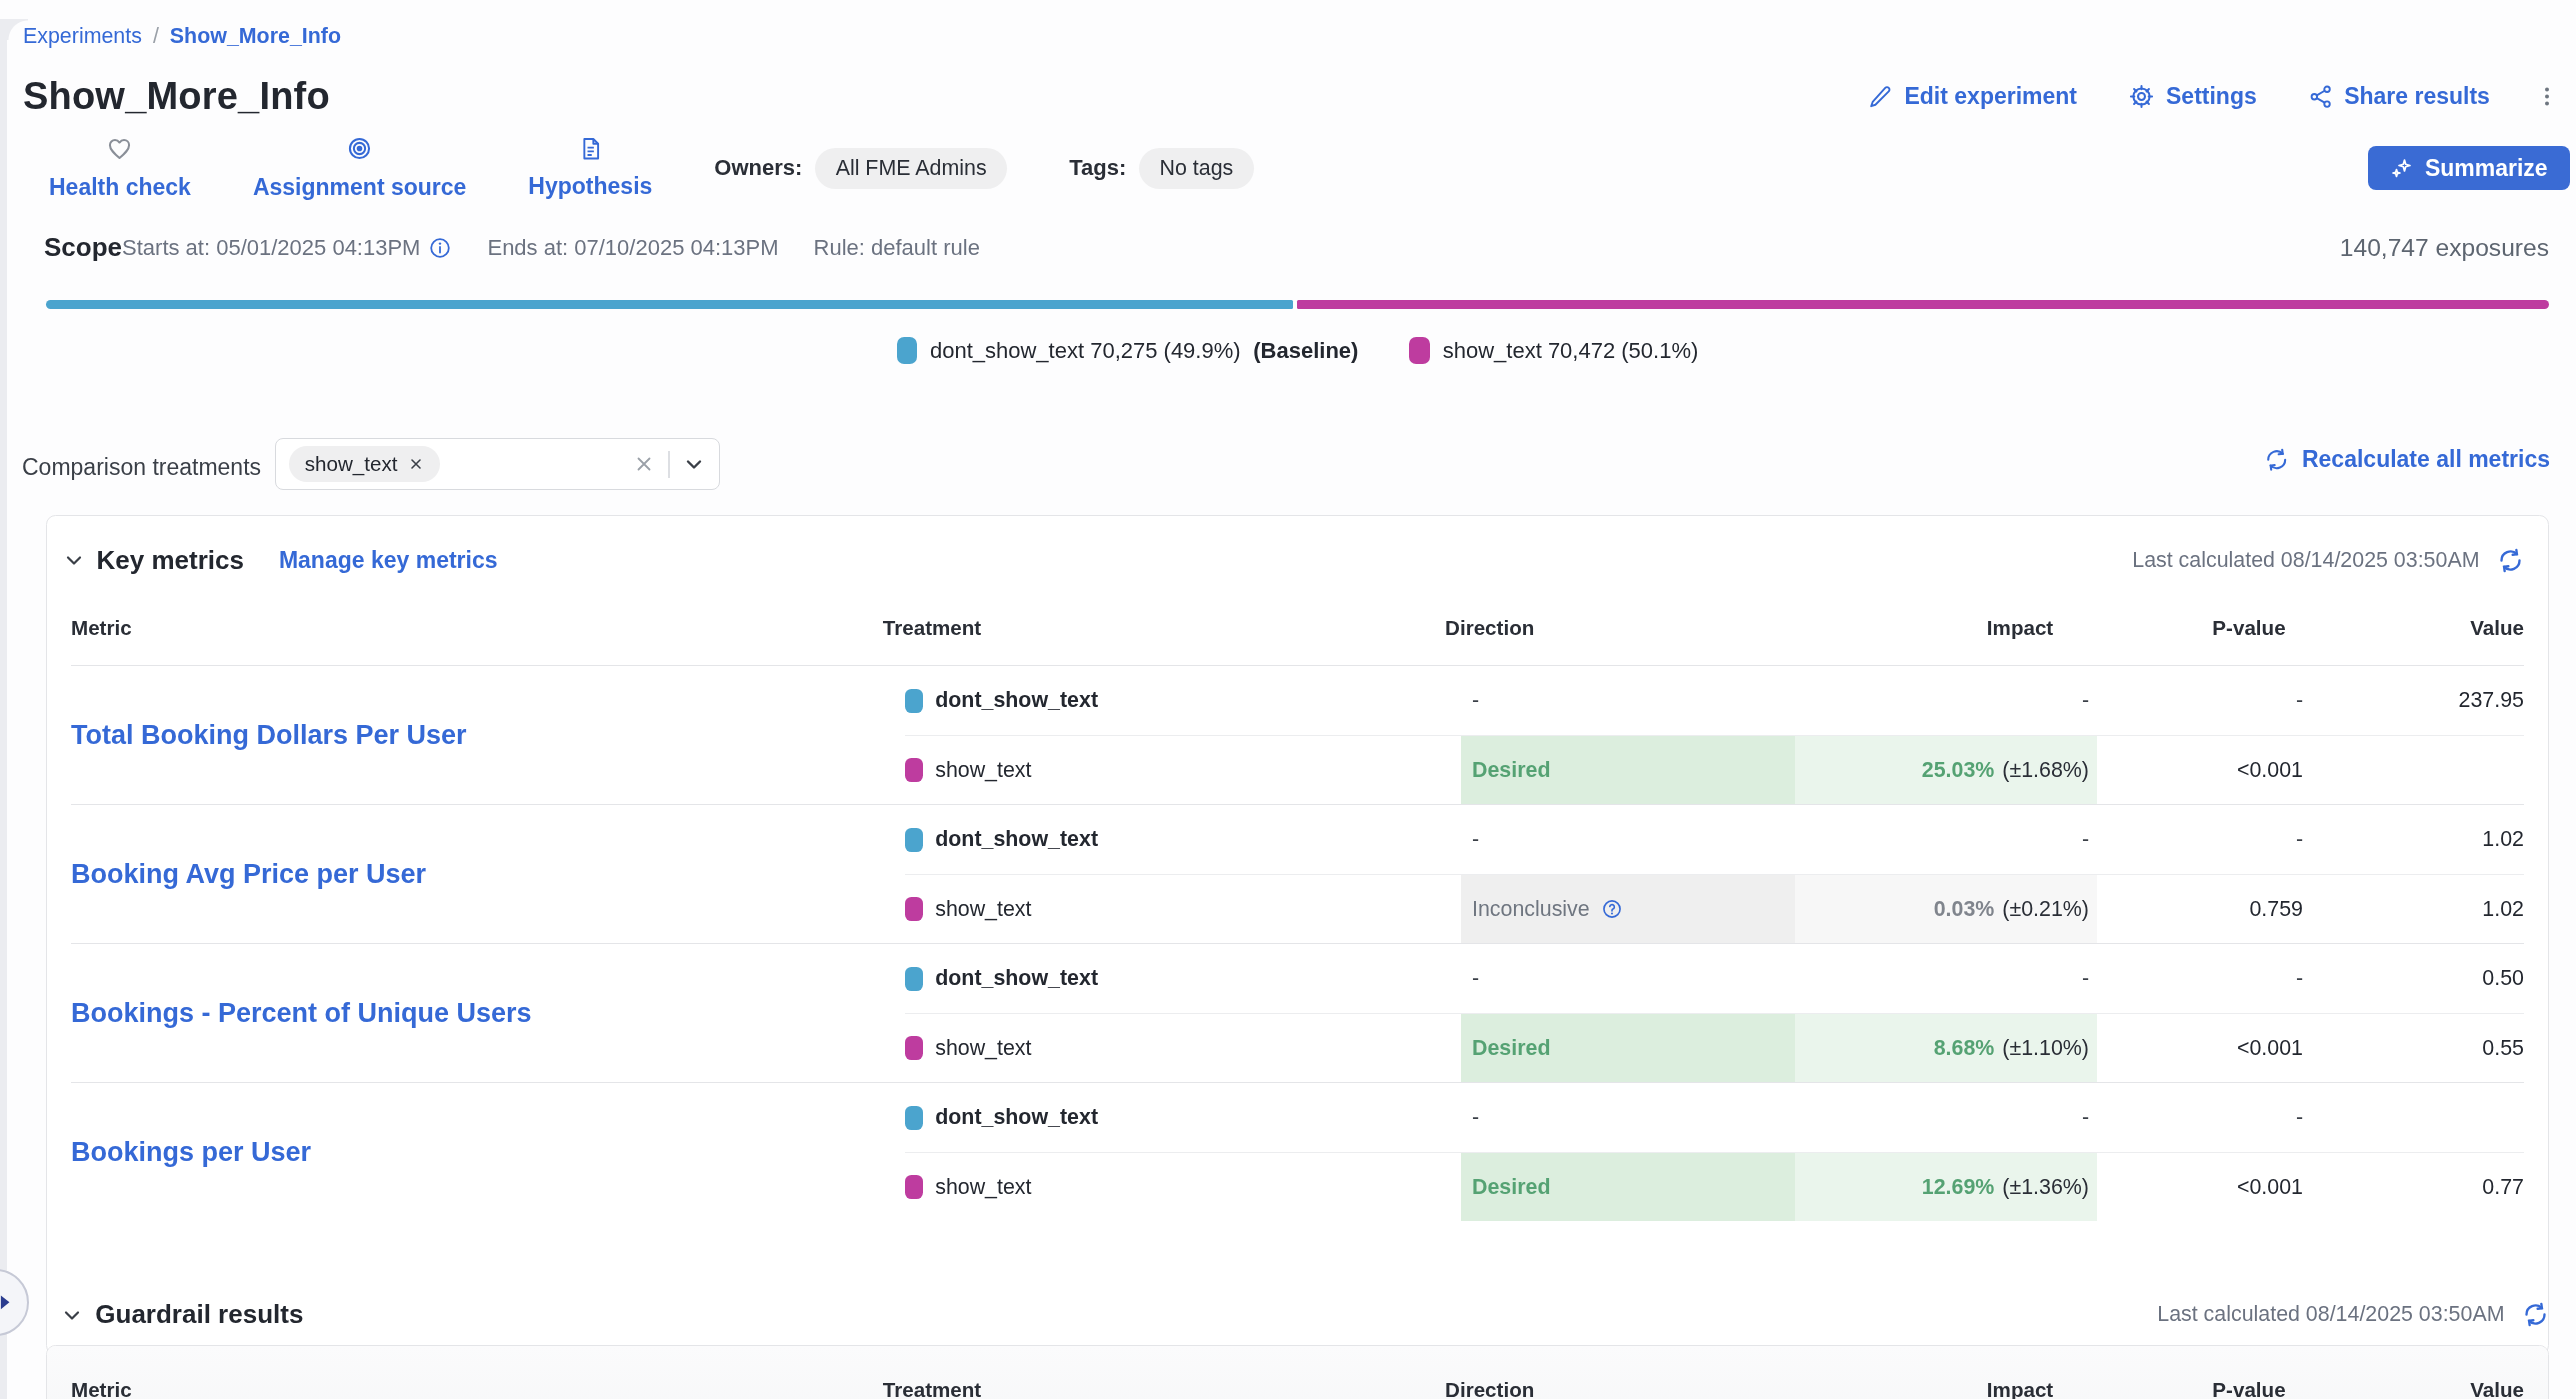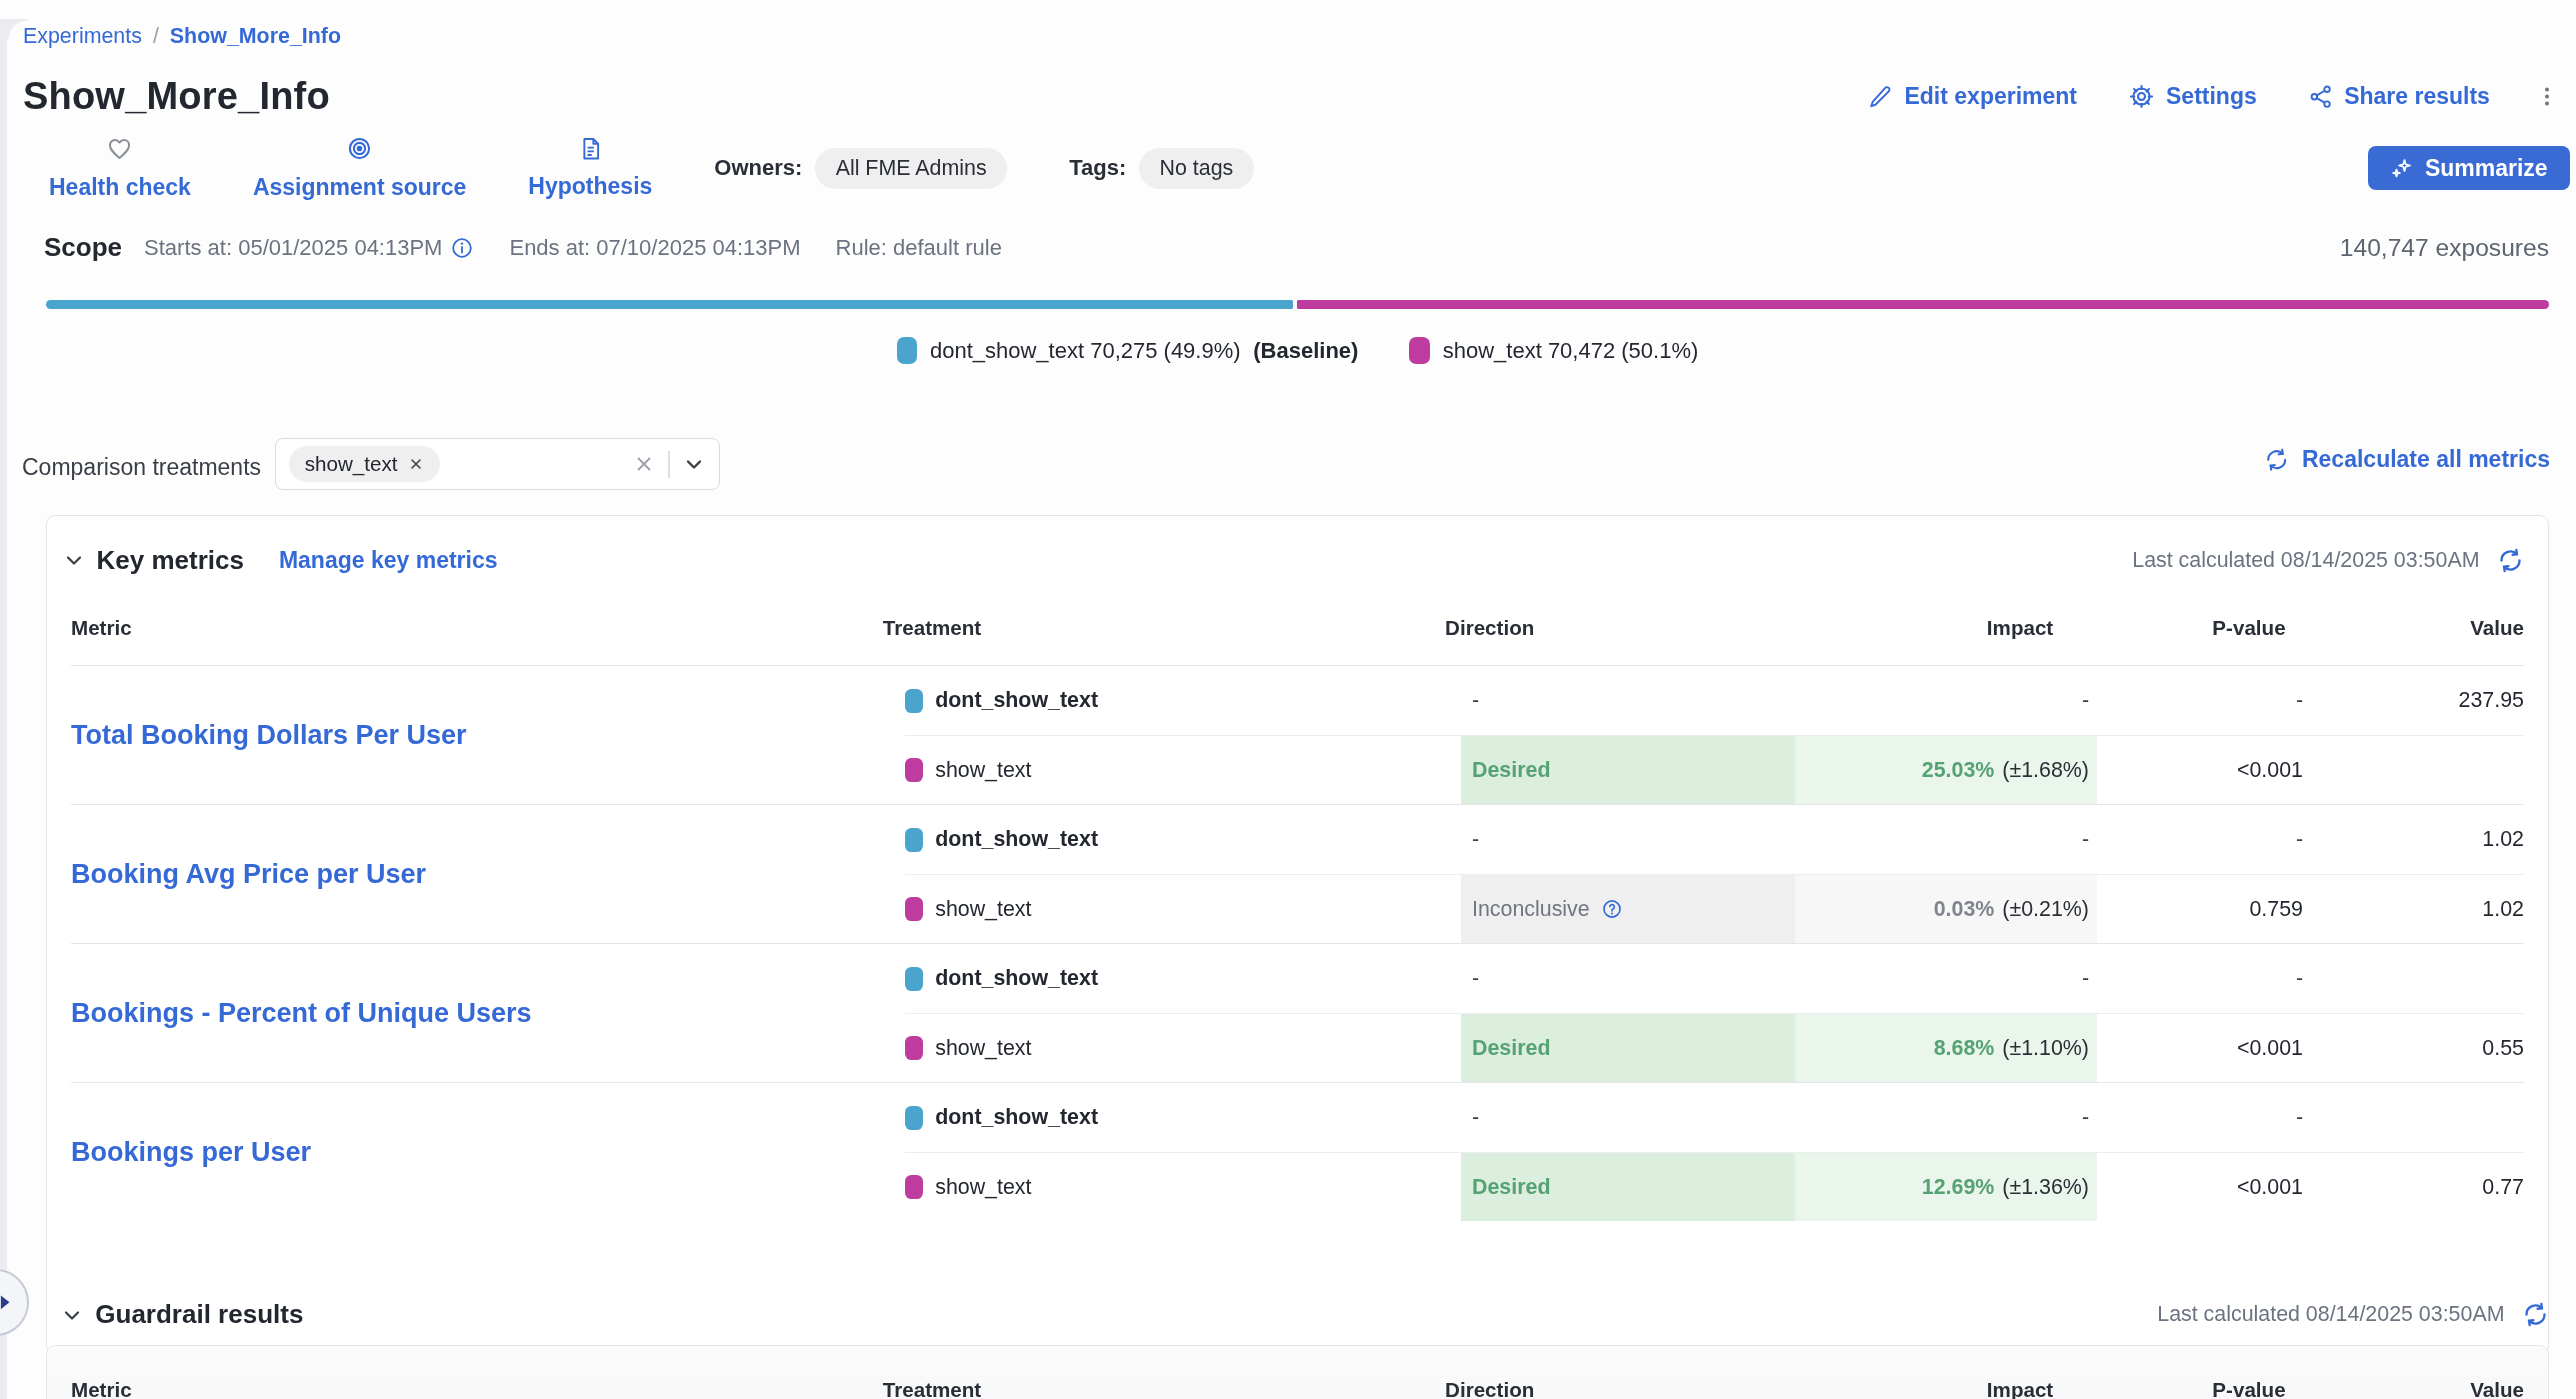--- a/index.html
+++ b/index.html
@@ -52,21 +52,21 @@
   .chip-link{display:flex;align-items:center;gap:12px;color:var(--accent-blue);font-size:23px;font-weight:600;flex-direction:column;}
   .meta-pair{display:flex;align-items:center;gap:12.7px;}
   .meta-label{font-size:22px;font-weight:700;color:#2A2E36;}
   .pill{background:var(--pill-bg);border-radius:793px;padding:8px 20.6px;font-size:21.4px;color:#2A2E36;}
   .summarize-btn{position:absolute;right:6.4px;top:146px;height:44px;display:flex;align-items:center;gap:11px;
     background:var(--summarize-blue);color:#fff;font-size:23px;font-weight:600;border:none;border-radius:8px;
     padding:0 22px;cursor:pointer;}
 
   
   .scope-row{position:absolute;left:44px;top:232px;right:27px;display:flex;align-items:center;}
-  .scope-title{font-size:26px;font-weight:700;margin-right:22px;}
+  .scope-title{font-size:26px;font-weight:700;}
   .scope-meta{display:flex;align-items:center;gap:35px;color:var(--text-gray);font-size:22px;}
   .scope-meta .with-icon{display:flex;align-items:center;gap:8px;}
   .exposures{margin-left:auto;font-size:24.6px;color:#5D6570;font-weight:500;}
   .split-bar{position:absolute;left:46px;top:300px;right:27px;height:8.7px;display:flex;gap:4px;}
   .split-bar .seg{height:100%;}
   .seg-baseline{background:var(--baseline-blue);border-radius:4.8px 1.6px 1.6px 4.8px;}
   .seg-treatment{background:var(--treatment-magenta);border-radius:1.6px 4.8px 4.8px 1.6px;}
   .legend{position:absolute;left:46px;right:27px;top:337px;display:flex;justify-content:center;gap:51px;font-size:22px;}
   .legend-item{display:flex;align-items:center;gap:12.7px;}
   .legend-sw{width:20.6px;height:27px;border-radius:7.1px;}
@@ -437,20 +437,21 @@
           </div>
         <div class="cell c-dir">
             <span class="dash">-</span>
           </div>
         <div class="cell c-imp">
             <span class="dash">-</span>
           </div>
         <div class="cell c-pv">
             <span class="dash">-</span>
           </div>
+        <div class="cell c-val">0.50</div>
       </div>
       <div class="trow">
         <div class="cell c-treat">
             <span class="sw sw-mag"></span>
             <span class="tname">show_text</span>
           </div>
         <div class="cell c-dir dir-desired">
             <span>Desired</span>
           </div>
         <div class="cell c-imp imp-desired">

